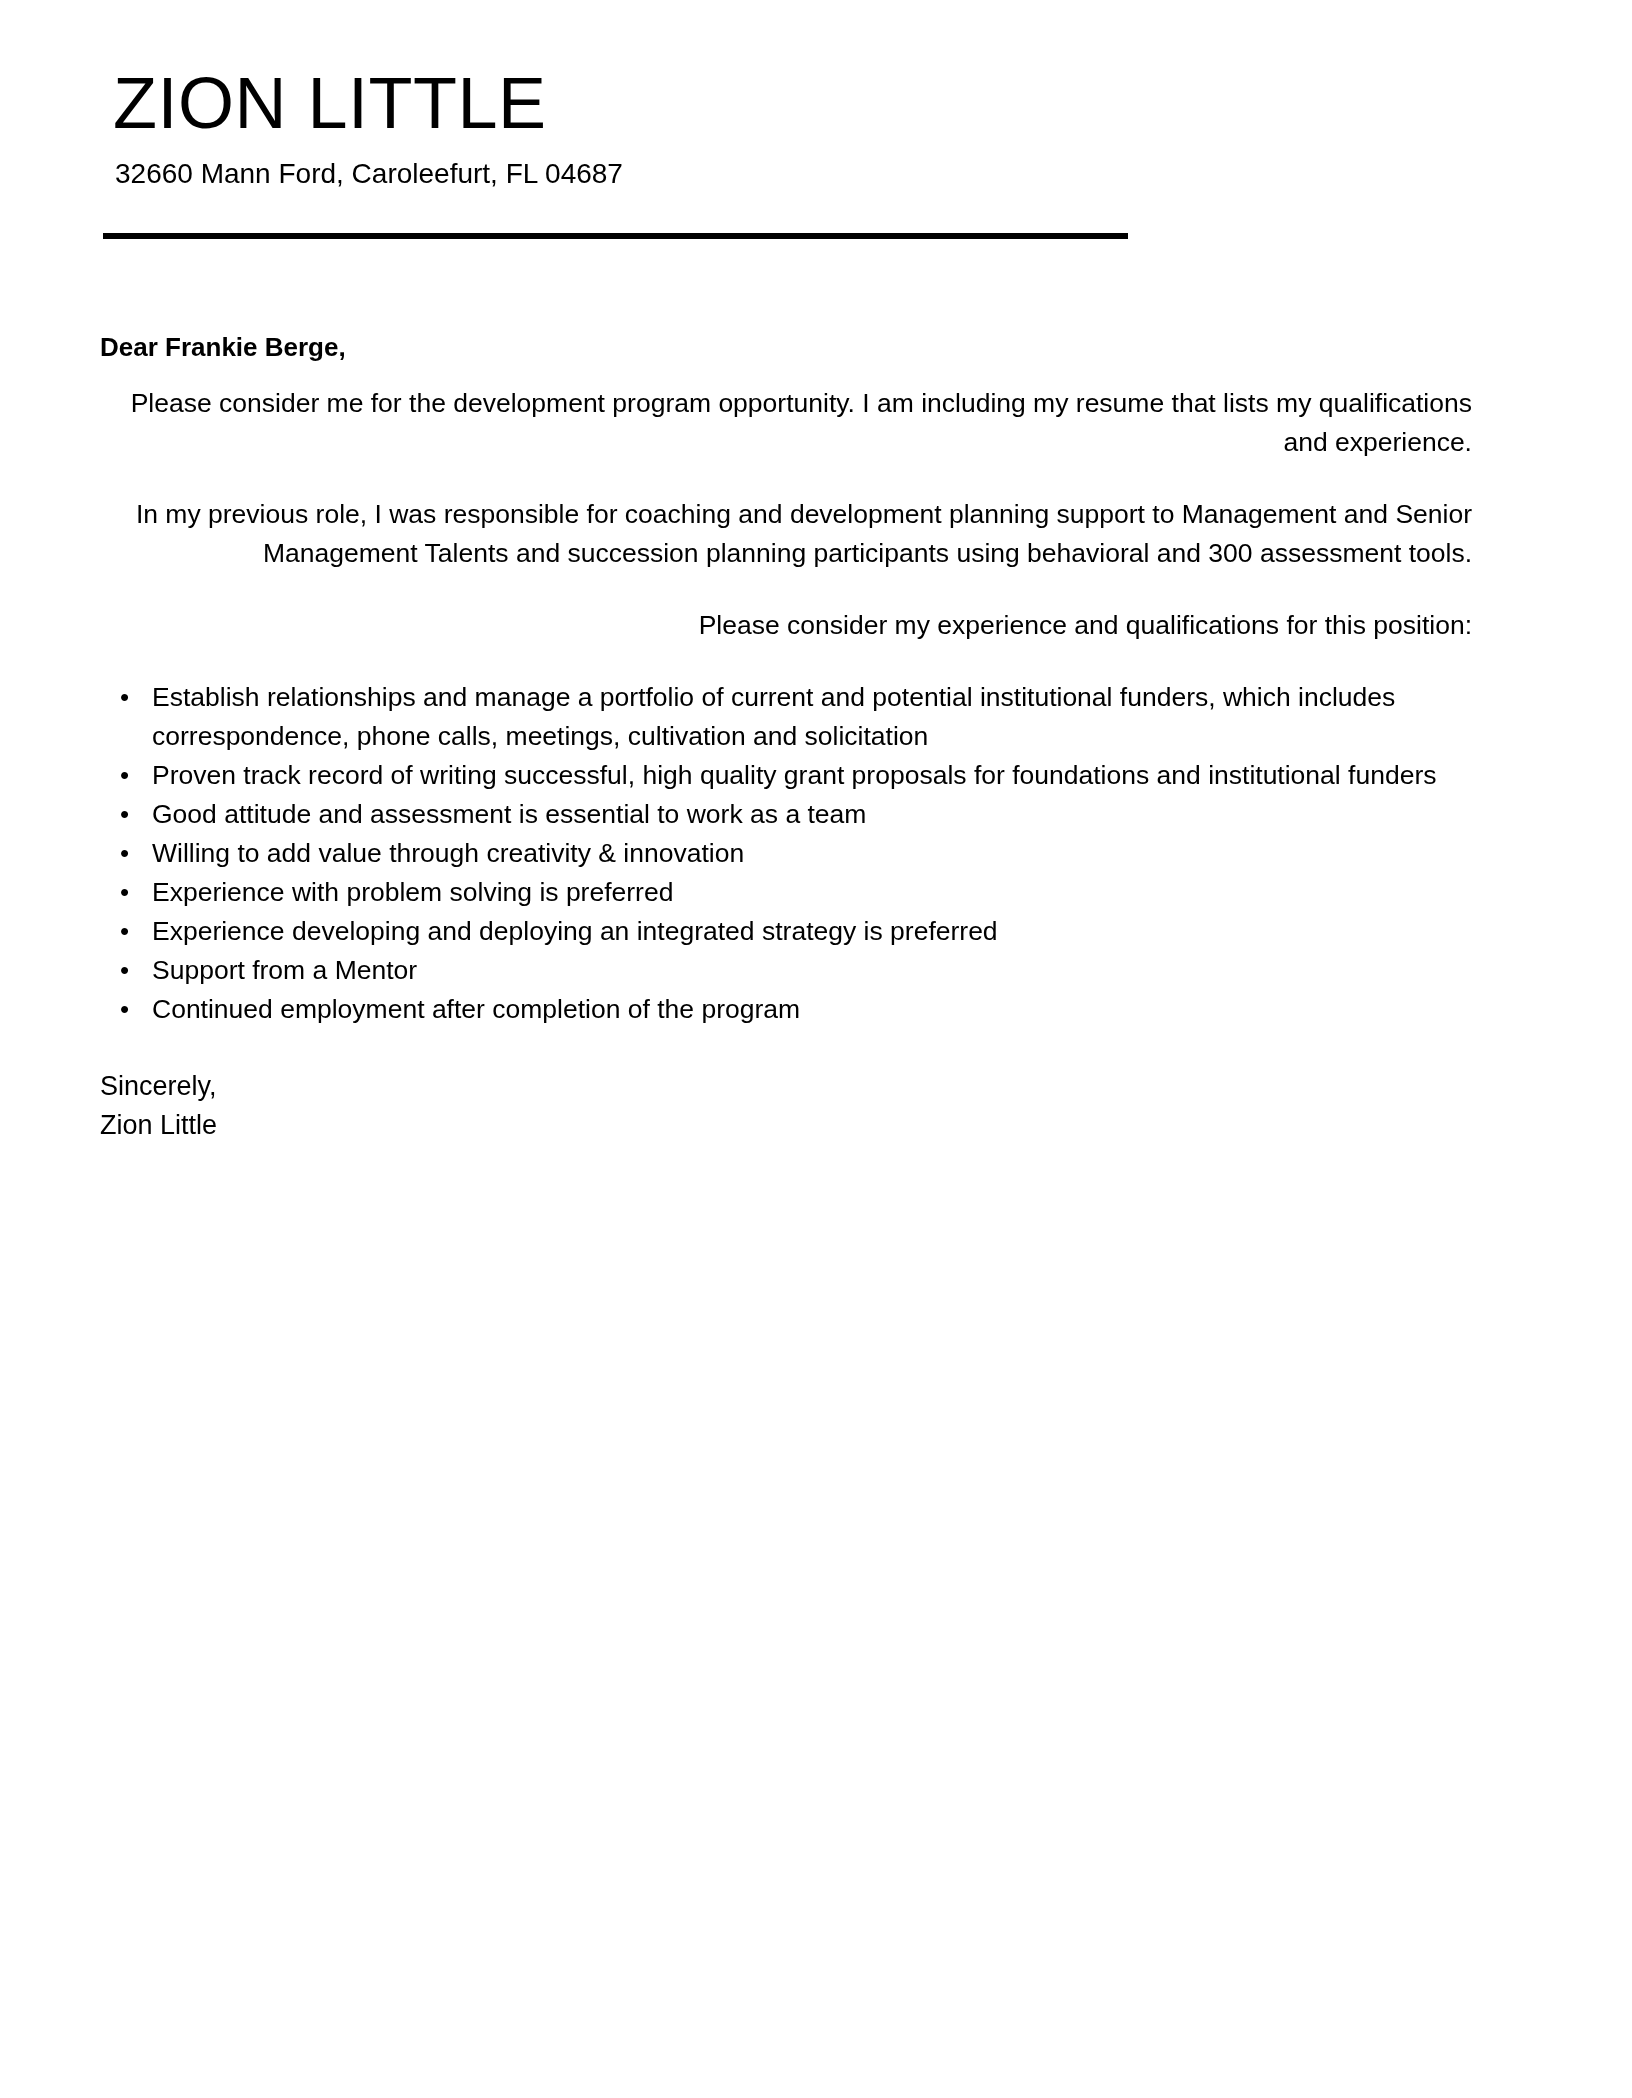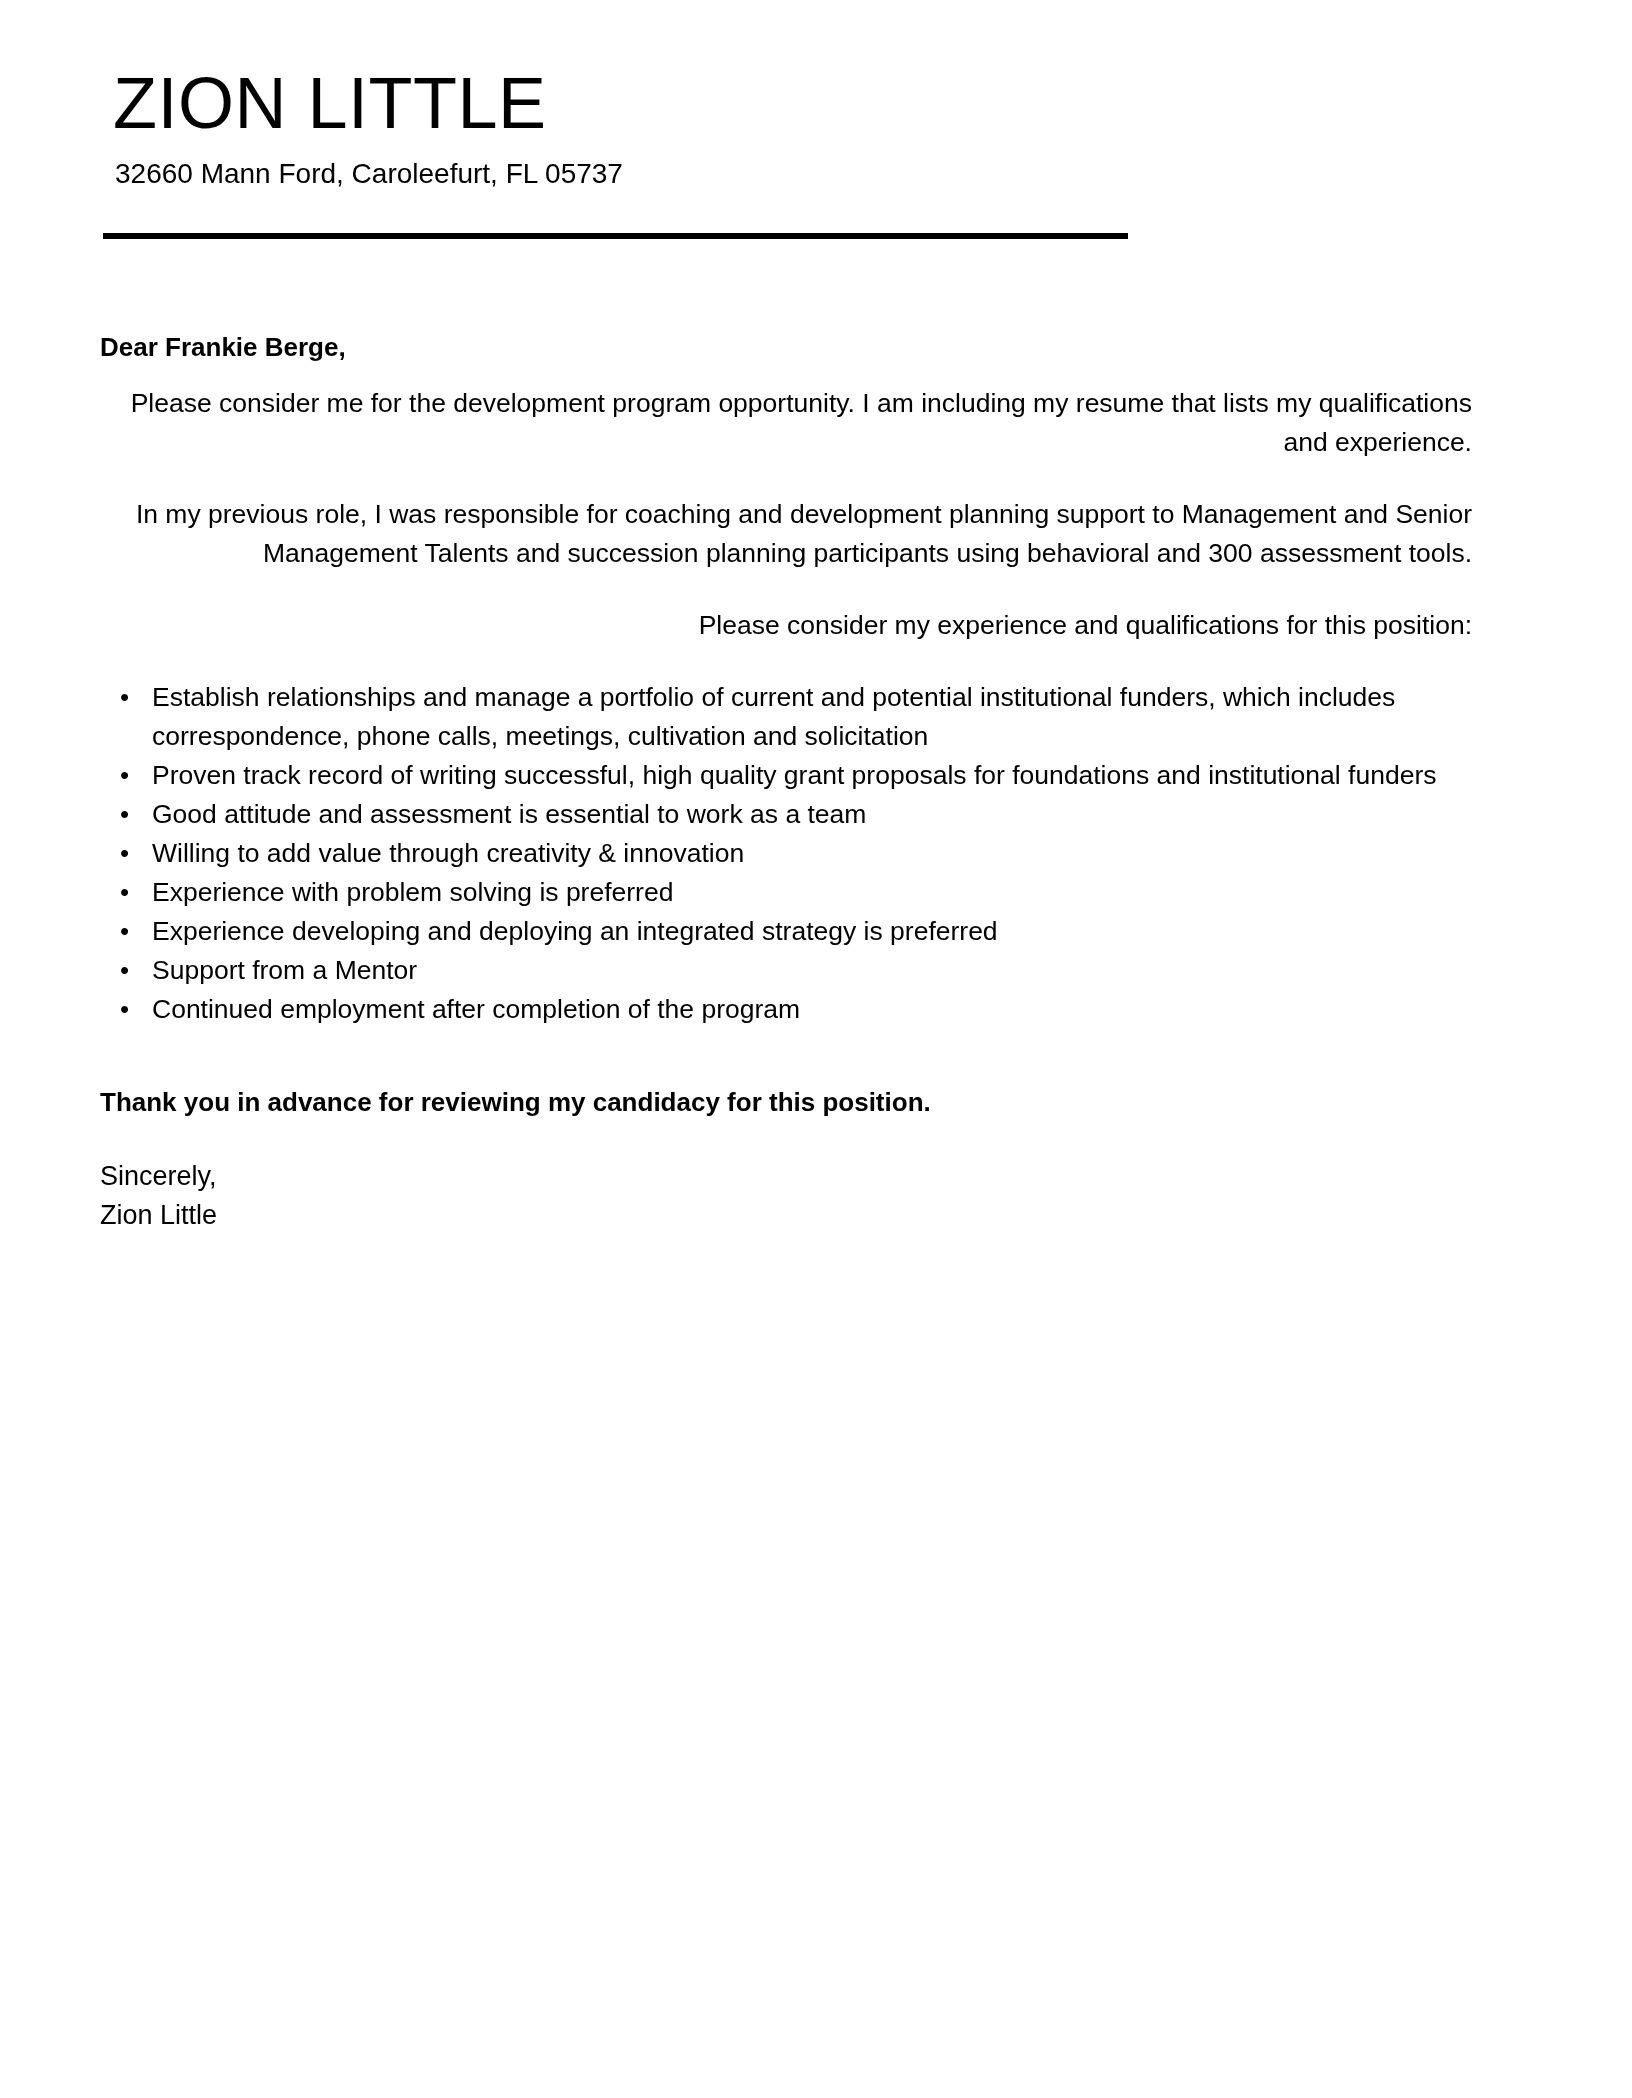--- a/index.html
+++ b/index.html
@@ -130,21 +130,21 @@
   }
   .signoff div { white-space: nowrap; }
 </style>
 </head>
 <body>
 
 <div class="page">
 
   <div class="header">
     <h1 class="name">ZION LITTLE</h1>
-    <div class="address">32660 Mann Ford, Caroleefurt, FL 05737</div>
+    <div class="address">32660 Mann Ford, Caroleefurt, FL 04687</div>
   </div>
 
   <div class="rule"></div>
 
   <div class="letter-body">
 
     <div class="salutation">Dear Frankie Berge,</div>
 
     <p class="para">Please consider me for the development program opportunity. I am including my resume that lists my qualifications and experience.</p>
     <p class="para">In my previous role, I was responsible for coaching and development planning support to Management and Senior Management Talents and succession planning participants using behavioral and 300 assessment tools.</p>
@@ -178,21 +178,20 @@
       <li class="bullet">
         <span class="dot">•</span>
         <span>Support from a Mentor</span>
       </li>
       <li class="bullet">
         <span class="dot">•</span>
         <span>Continued employment after completion of the program</span>
       </li>
     </ul>
 
-    <div class="closing-bold">Thank you in advance for reviewing my candidacy for this position.</div>
 
     <div class="signoff">
       <div>Sincerely,</div>
       <div>Zion Little</div>
     </div>
 
   </div>
 
 </div>
 

